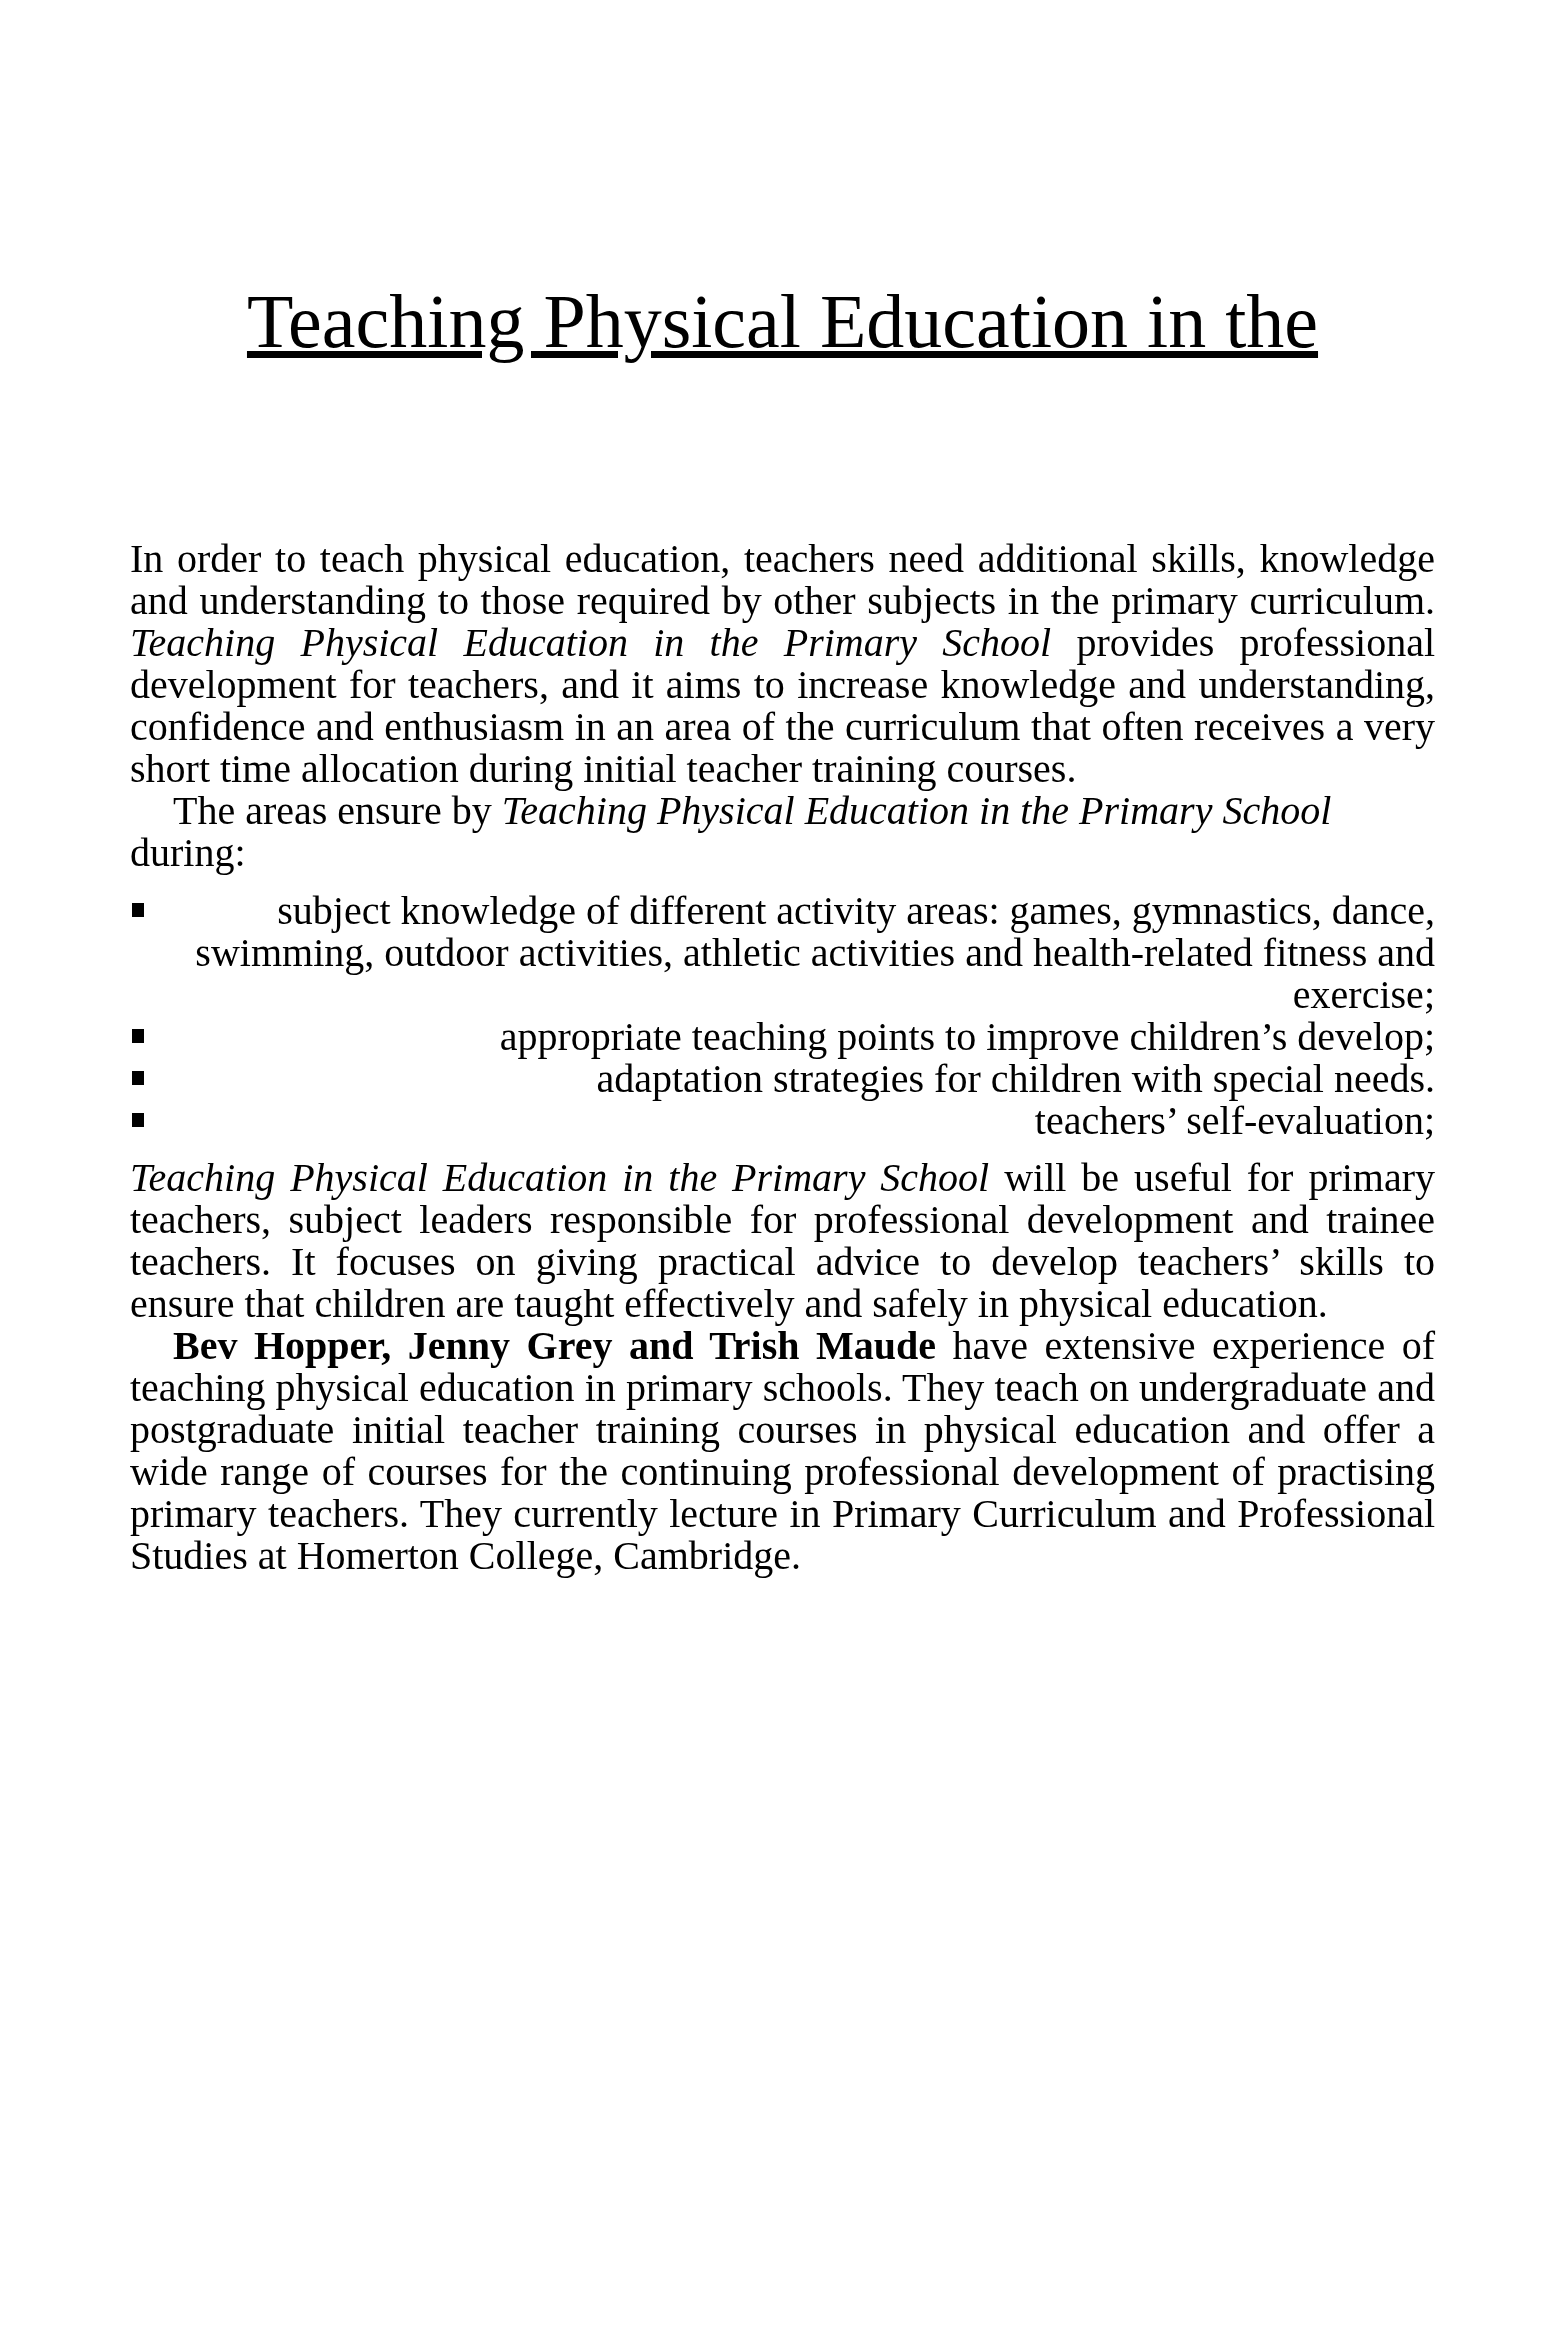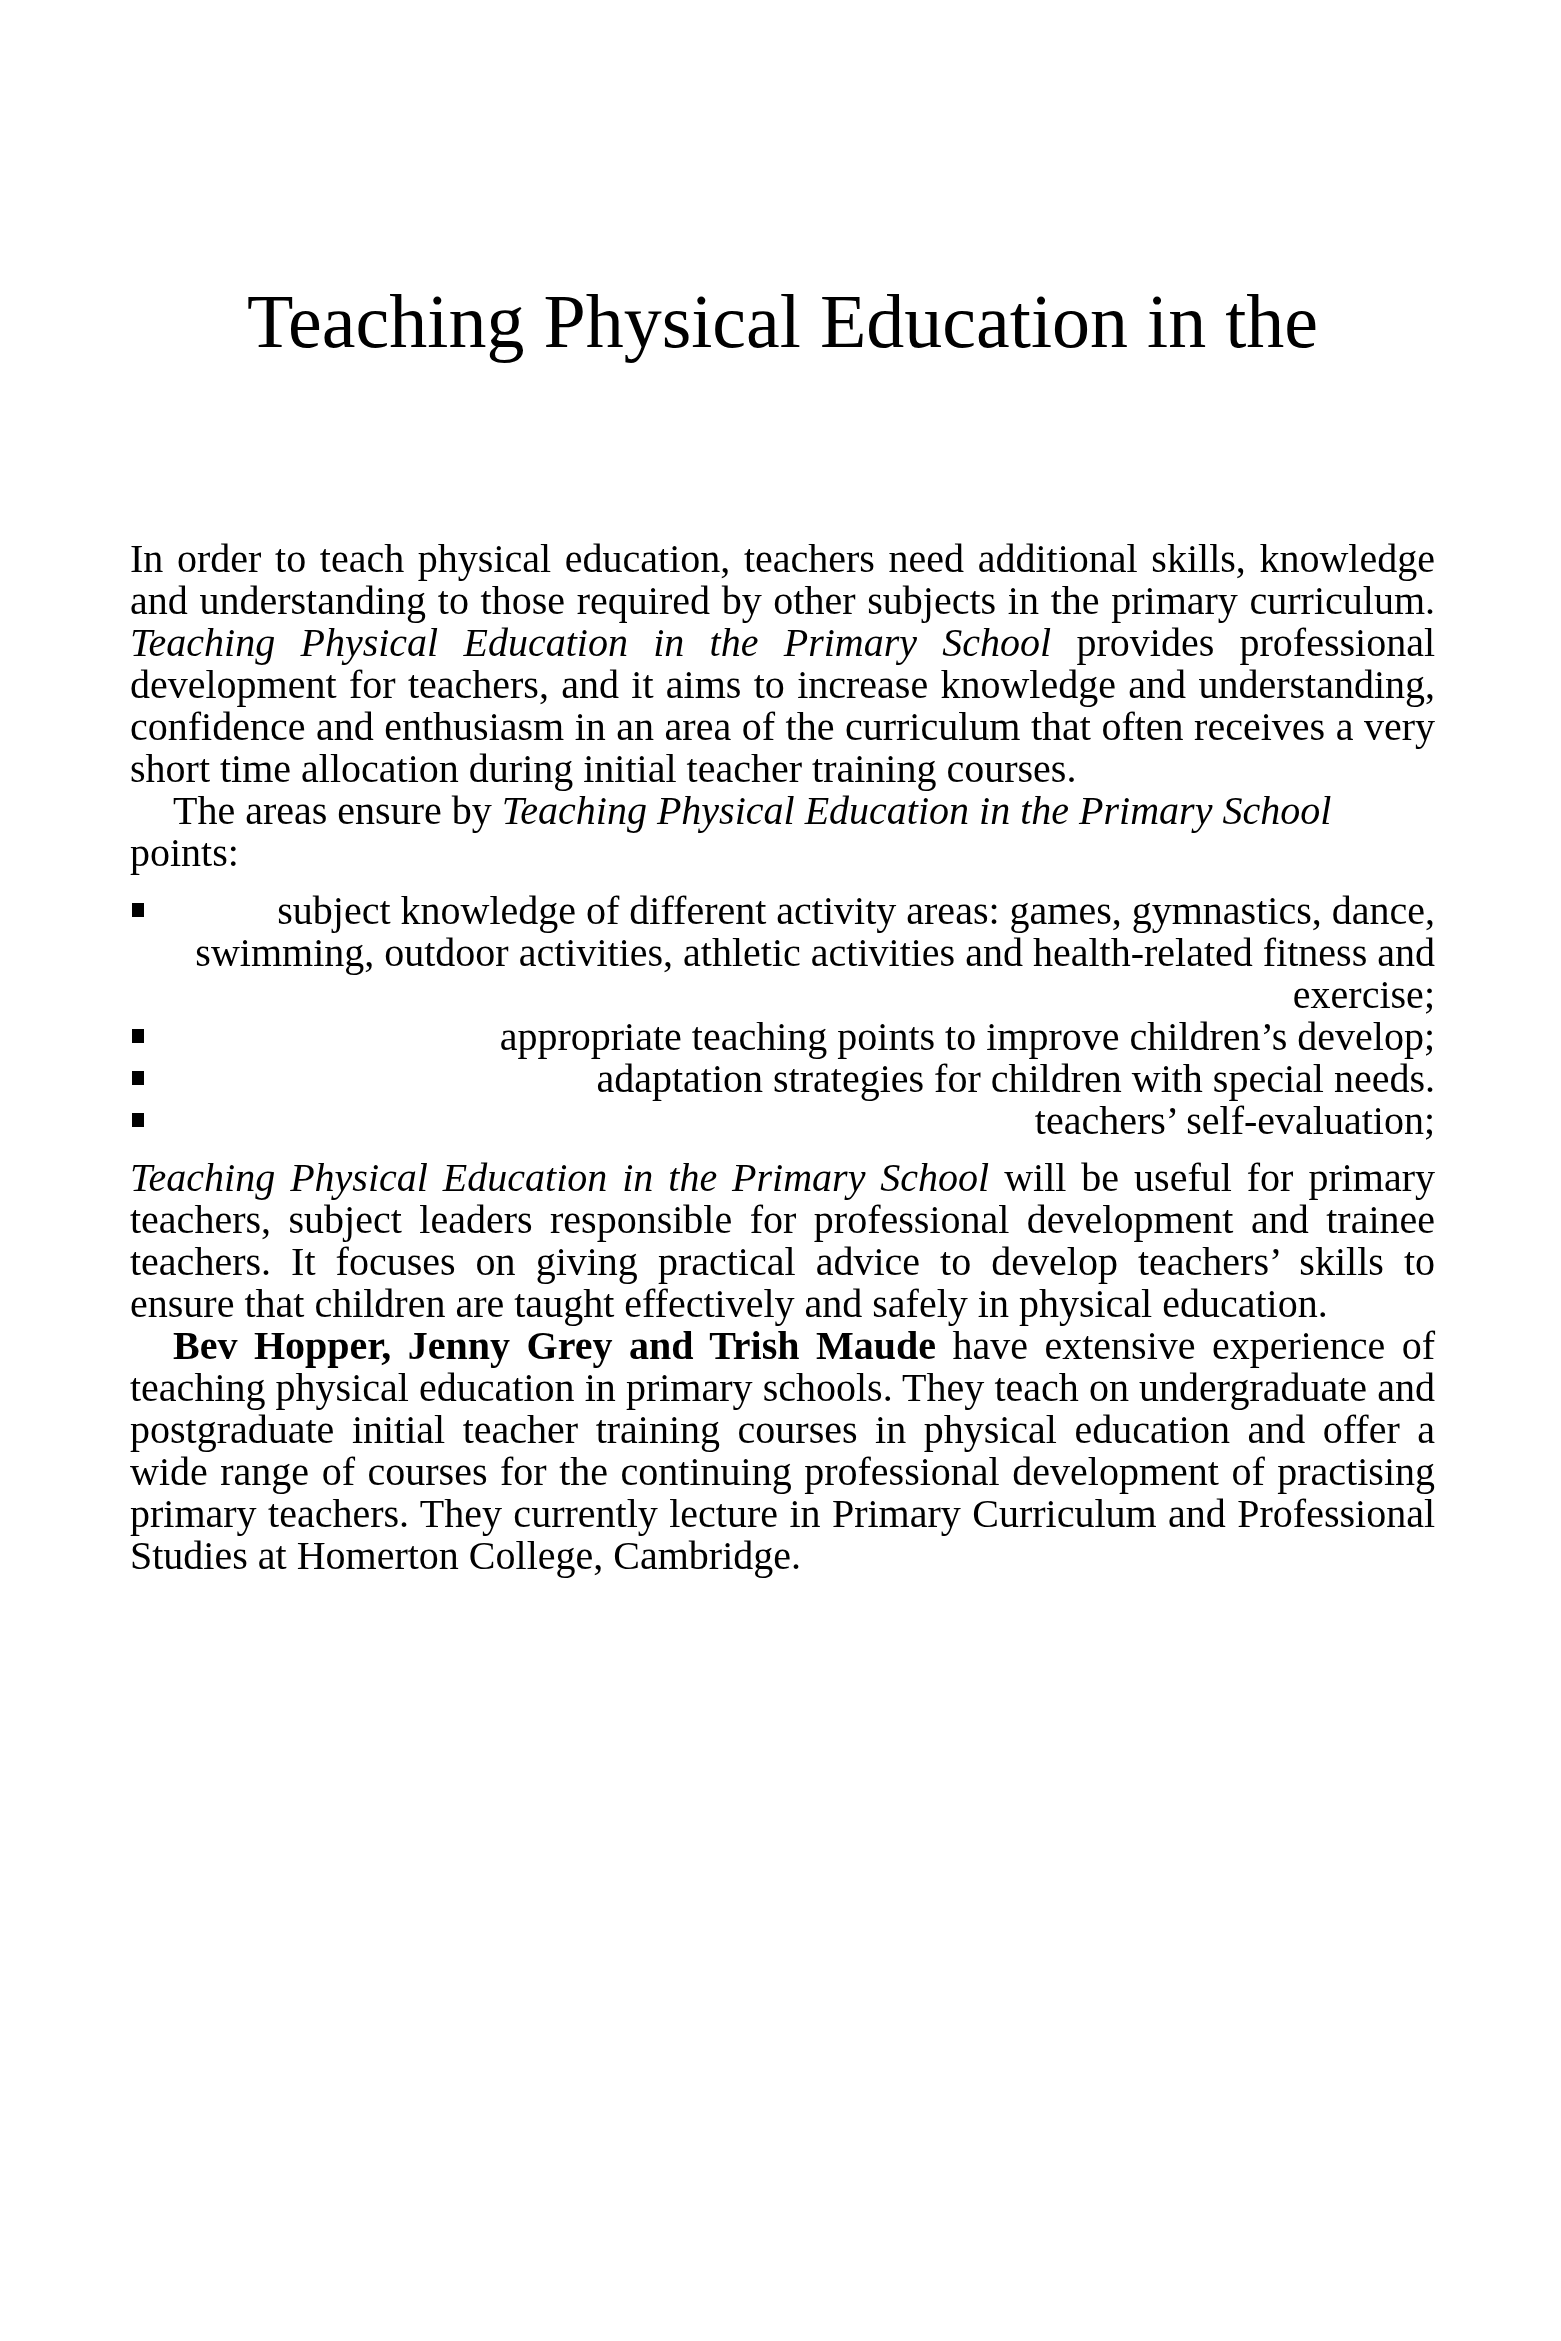--- a/index.html
+++ b/index.html
@@ -1,20 +1,20 @@
 <!DOCTYPE html>
 <html style="font-size:14px"><head>
 <meta charset="utf-8">
 <style>
   html, body { margin: 0; padding: 0; background: #ffffff; }
   body { width: 1561px; height: 2342px; position: relative; overflow: hidden;
          font-family: "Liberation Serif", "DejaVu Serif", serif; color: #000; }
   .page { position: absolute; left: 130px; top: 0; width: 1305px; }
   h1.title { margin: 0; position: absolute; top: 276px; left: 0; width: 1305px;
-             text-align: center; font-weight: normal; font-size: 76px; line-height: 90px; }
+             text-align: center; font-weight: normal; font-size: 76px; line-height: 90px; text-decoration: underline; }
   .body { position: absolute; top: 538px; left: 0; width: 1305px;
           font-size: 40px; line-height: 42px; text-align: justify; }
   .body p { margin: 0; }
   .indent { text-indent: 43px; }
   .body i { font-style: italic; }
   .body b { font-weight: bold; }
   ul.areas { list-style: none; margin: 15.6px 0 15.6px 0; padding: 0; text-align: right; }
   ul.areas li { position: relative; padding-left: 24px; }
   ul.areas li .bullet { position: absolute; left: 1.7px; top: 13px; width: 12px; height: 14px; background: #000; display: inline-block; }
 </style>
@@ -22,21 +22,21 @@
 <body>
 
 <div class="page">
   <h1 class="title">
     <span>Teaching Physical Education in the</span><br>
   </h1>
 
   <div class="body">
     <p><span>In order to teach physical education, teachers need additional skills, knowledge and understanding to those required by other subjects in the primary curriculum. </span><i>Teaching Physical Education in the Primary School</i><span> provides professional development for teachers, and it aims to increase knowledge and understanding, confidence and enthusiasm in an area of the curriculum that often receives a very short time allocation during initial teacher training courses.</span></p>
 
-    <p class="indent" style="text-align:left"><span>The areas ensure by </span><i>Teaching Physical Education in the Primary School</i><span> points:</span></p>
+    <p class="indent" style="text-align:left"><span>The areas ensure by </span><i>Teaching Physical Education in the Primary School</i><span> during:</span></p>
 
     <ul class="areas">
       <li><span class="bullet"></span><span>subject knowledge of different activity areas: games, gymnastics, dance, swimming, outdoor activities, athletic activities and health-related fitness and exercise;</span></li>
       <li><span class="bullet"></span><span>appropriate teaching points to improve children’s develop;</span></li>
       <li><span class="bullet"></span><span>adaptation strategies for children with special needs.</span></li>
       <li><span class="bullet"></span><span>teachers’ self-evaluation;</span></li>
     </ul>
 
     <p><i>Teaching Physical Education in the Primary School</i><span> will be useful for primary teachers, subject leaders responsible for professional development and trainee teachers. It focuses on giving practical advice to develop teachers’ skills to ensure that children are taught effectively and safely in physical education.</span></p>
 

